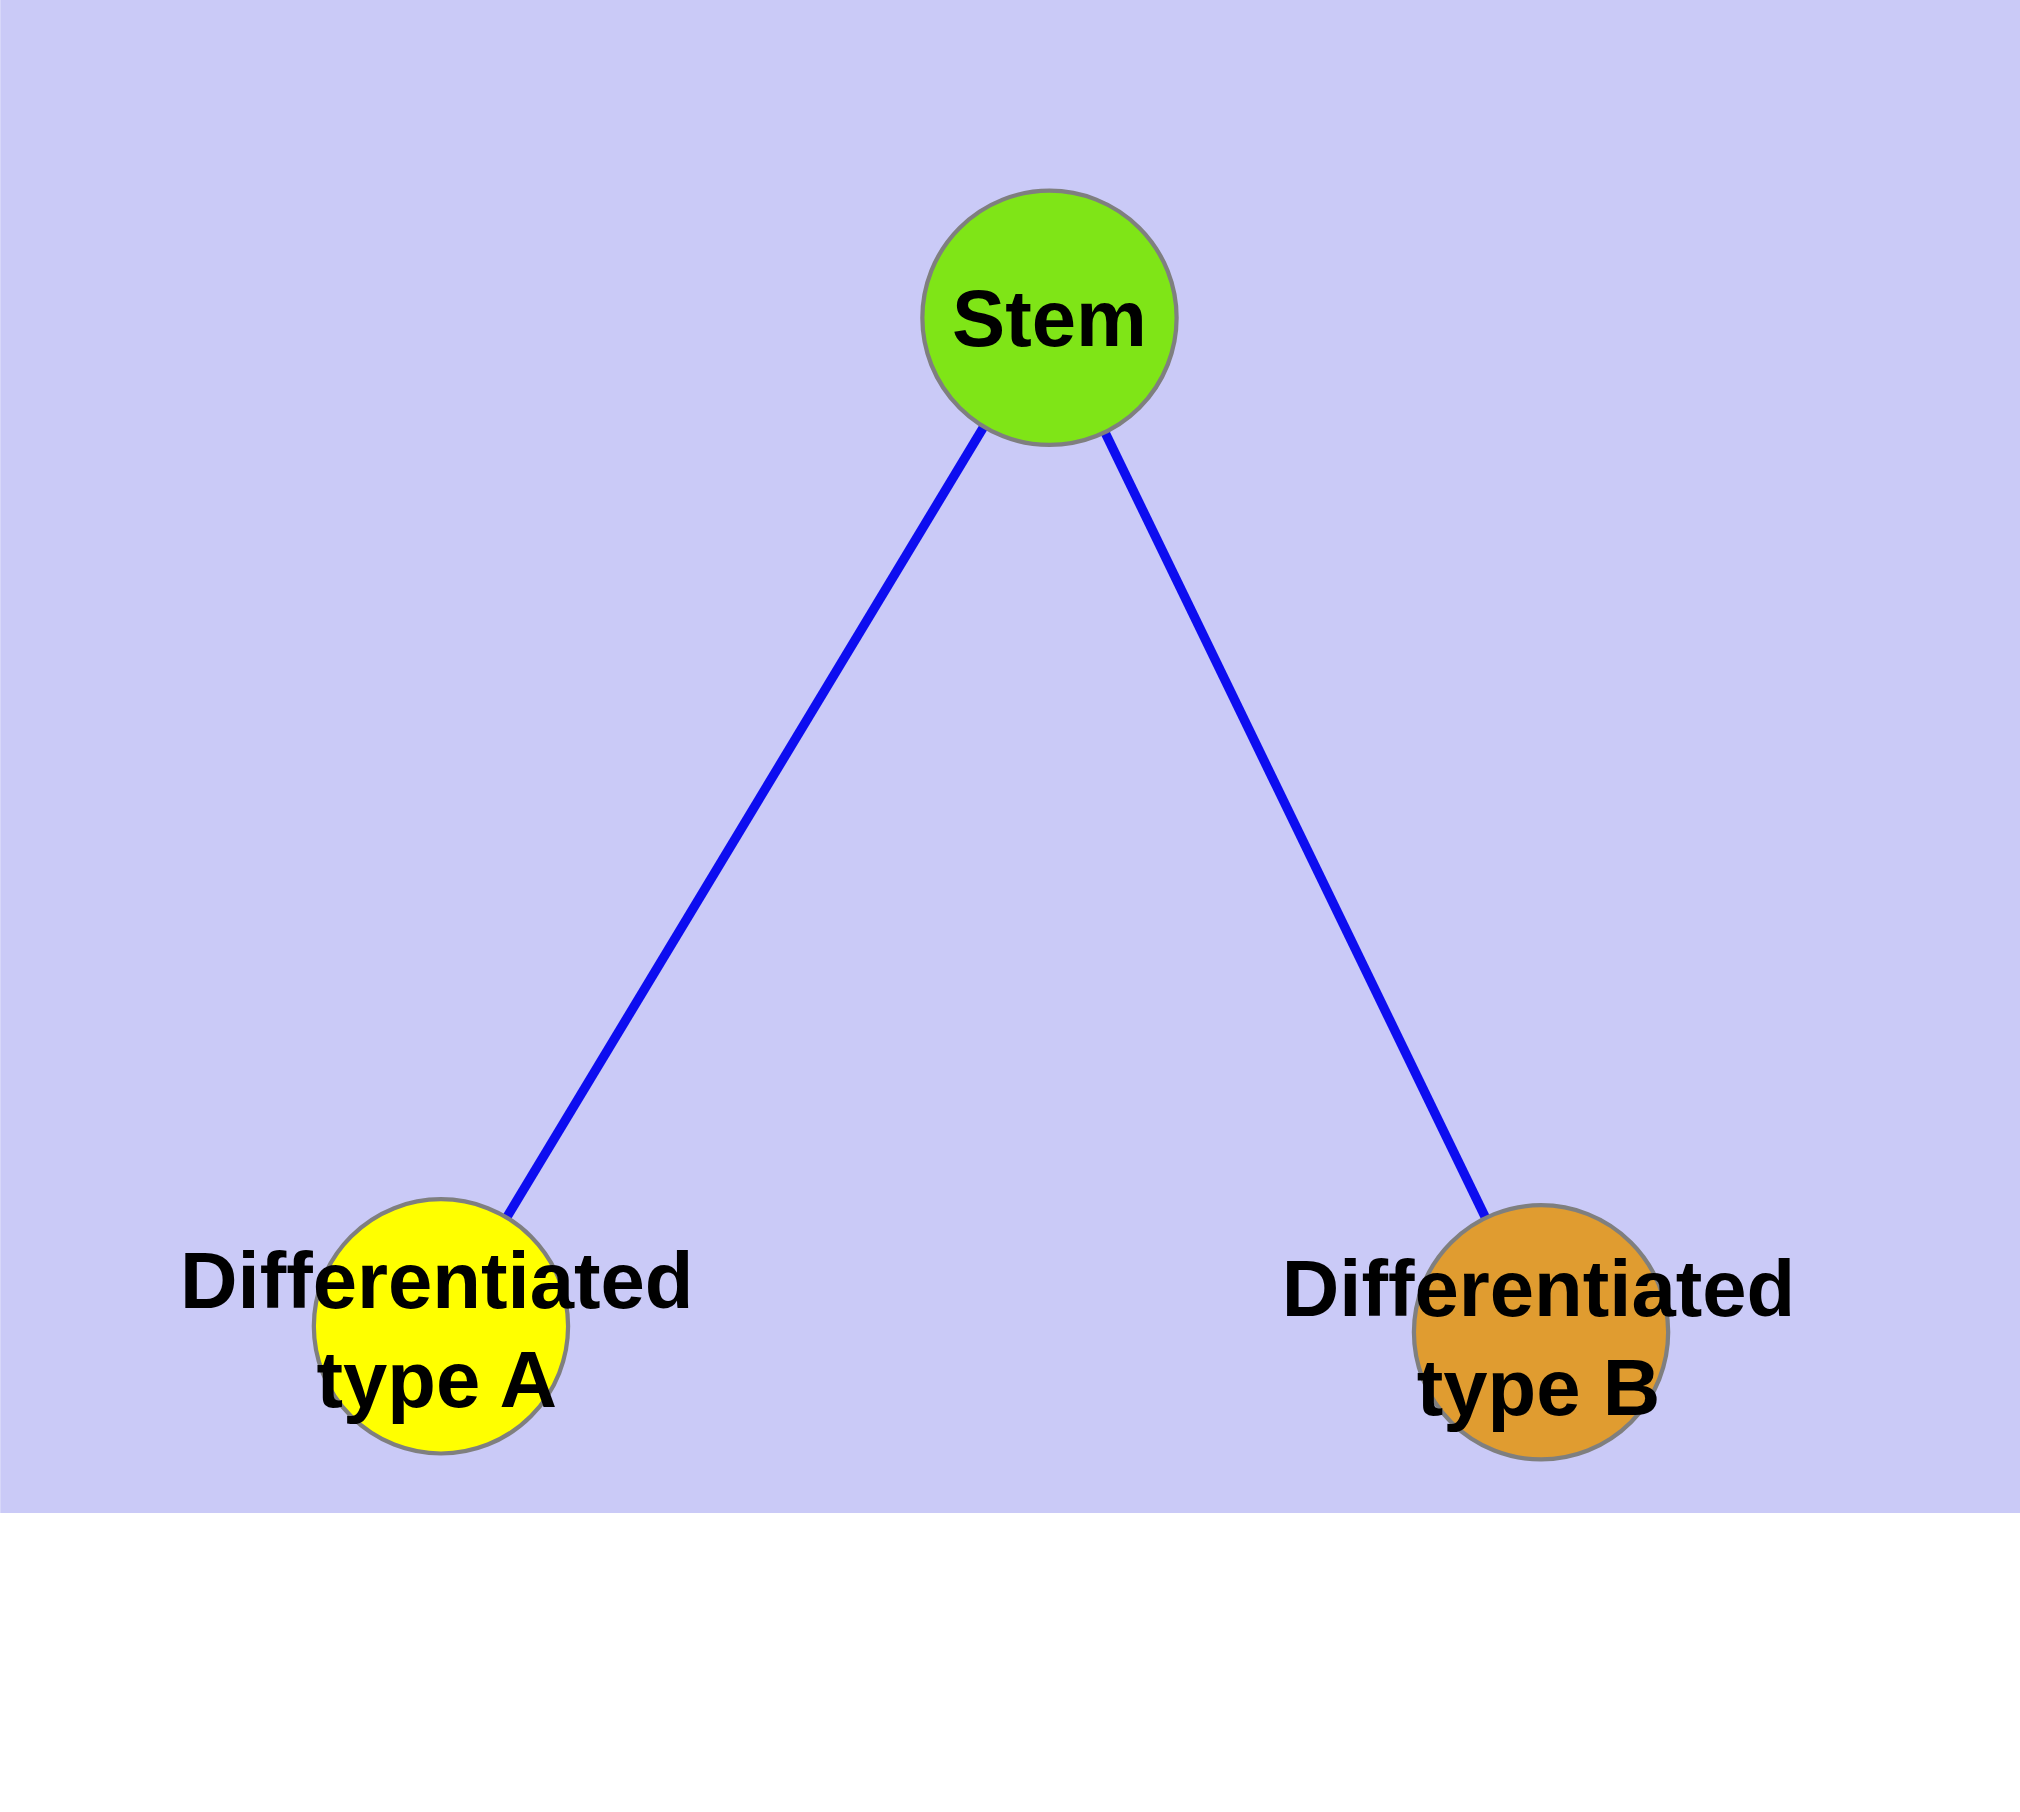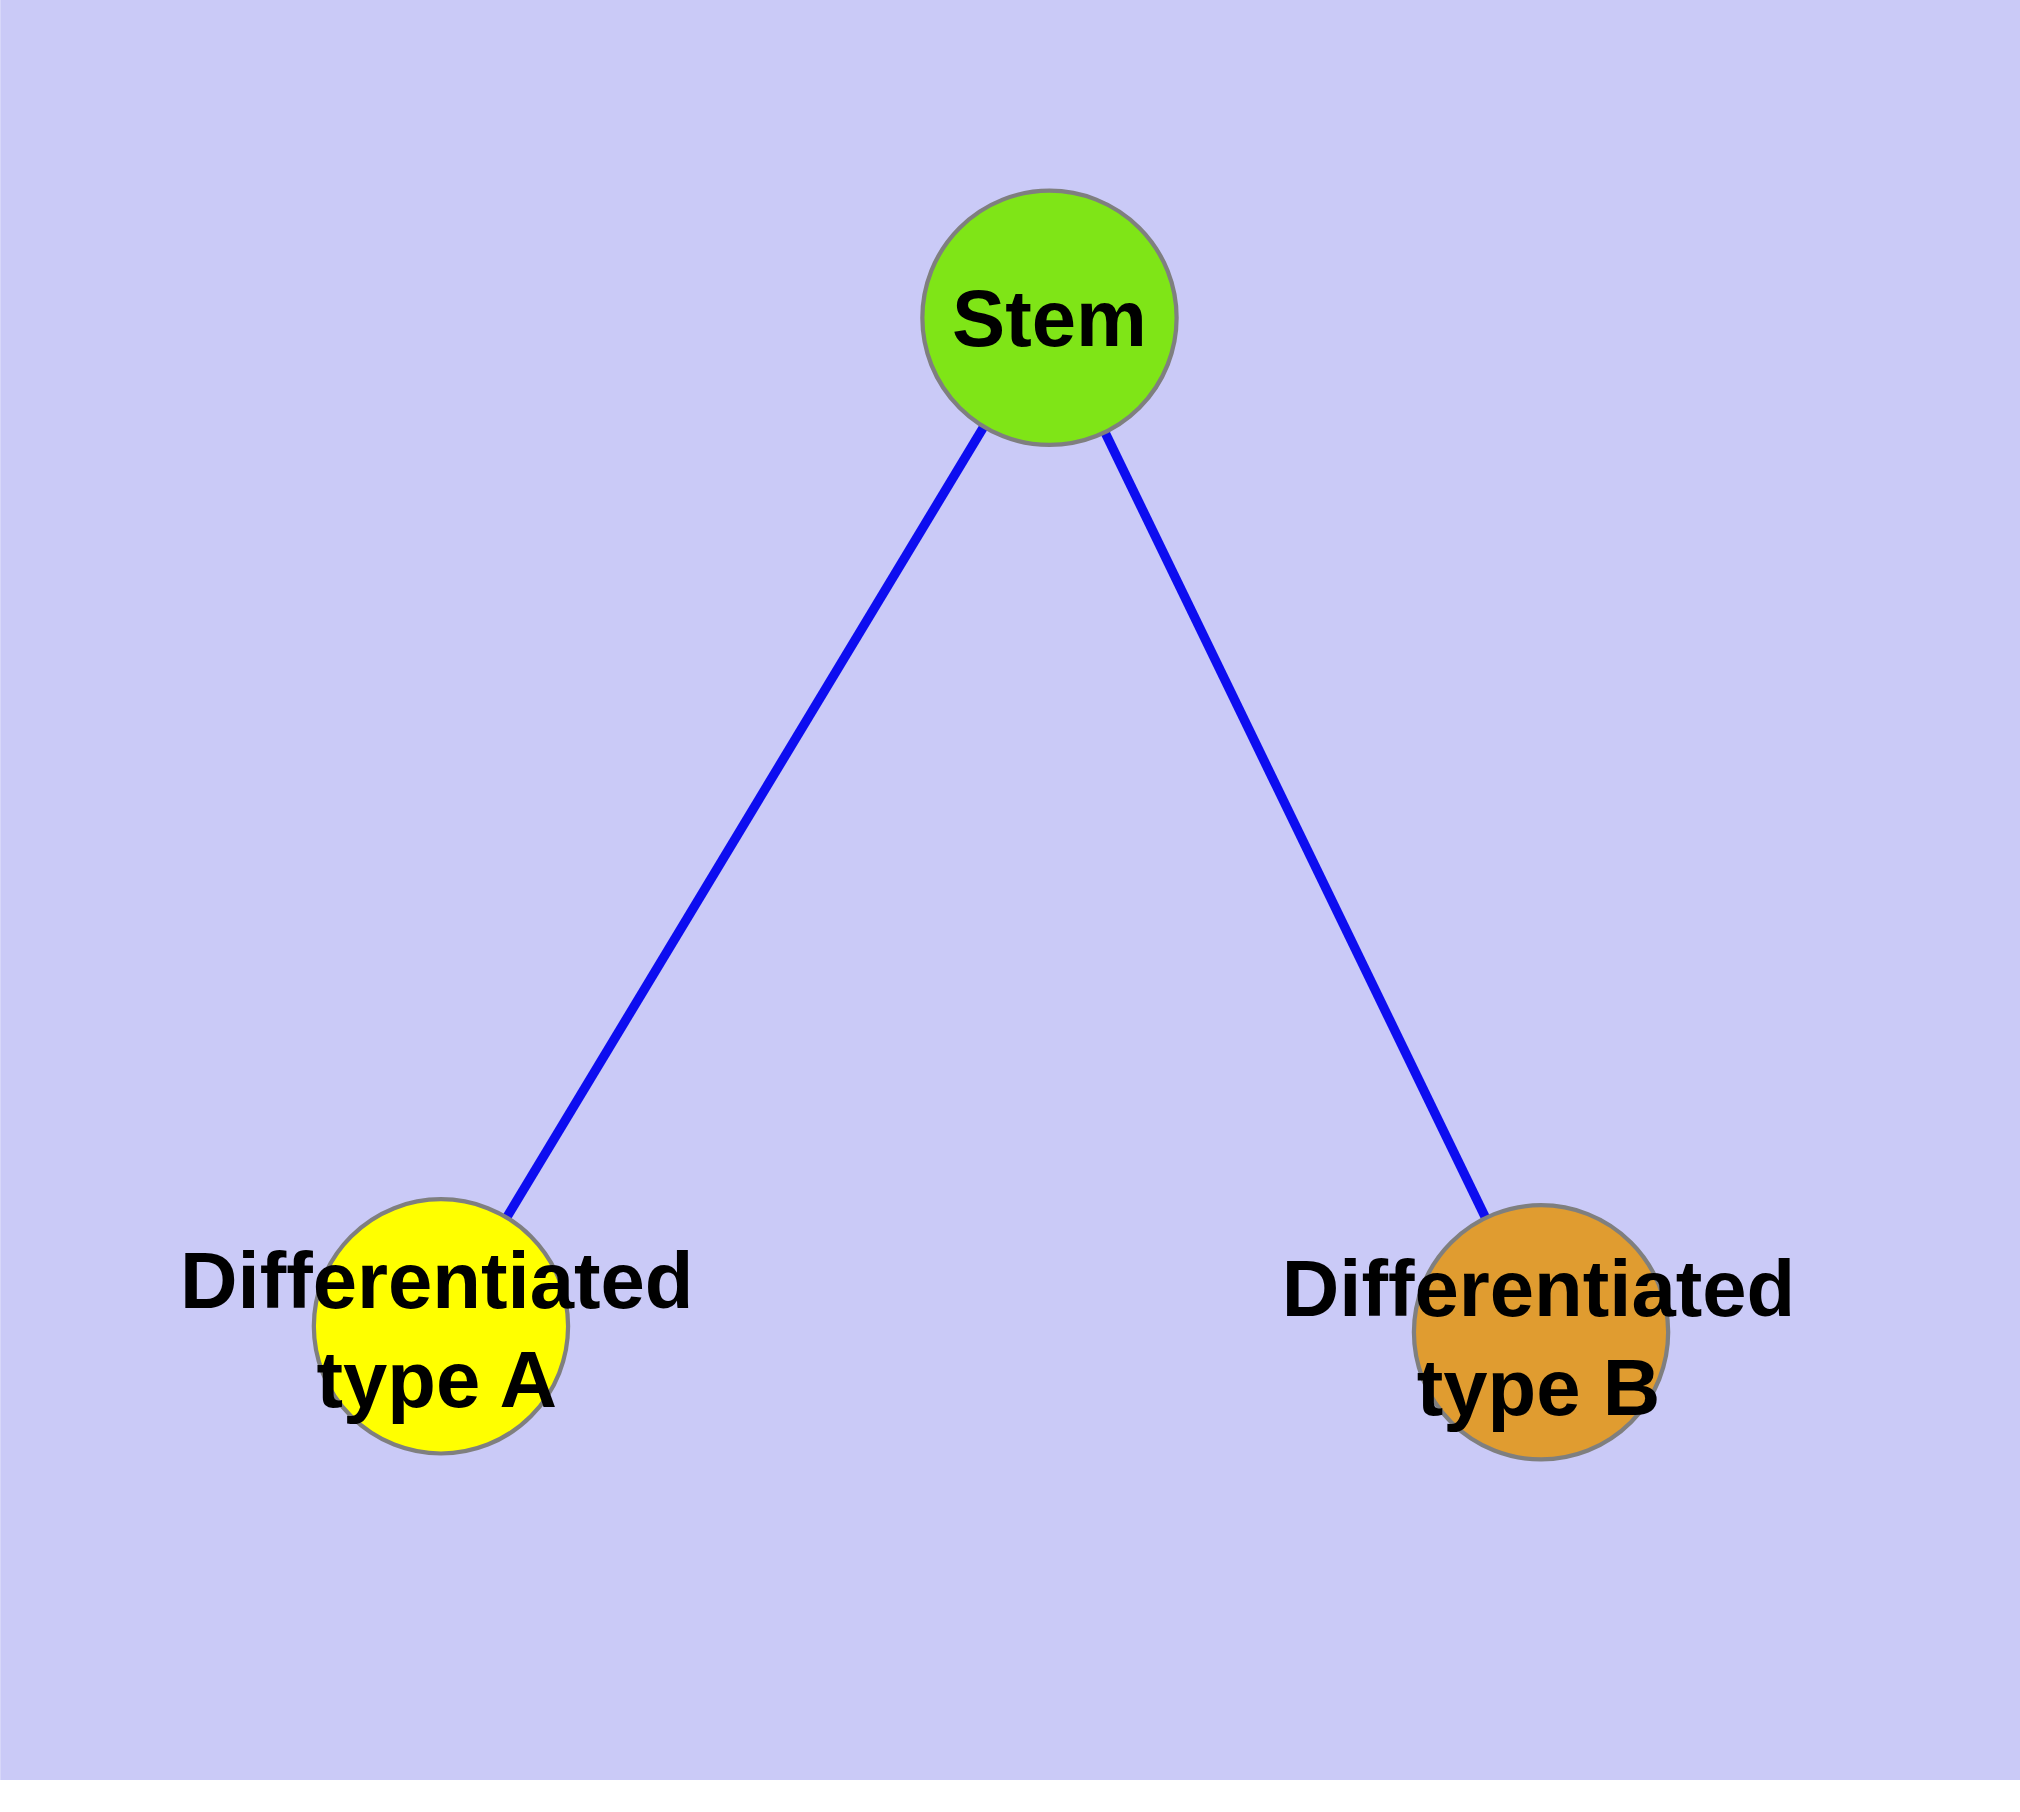--- a/index.html
+++ b/index.html
@@ -2,21 +2,21 @@
 <html style="font-size:13.6px"><head>
 <meta charset="utf-8">
 <style>
   html, body {
     margin: 0;
     padding: 0;
     background: #ffffff;
   }
   .stage {
     width: 2021px;
-    height: 1780px;
+    height: 1513px;
     position: relative;
     overflow: hidden;
   }
   svg.diagram {
     display: block;
     width: 2021px;
     height: 1812px;
   }
   .node-circle {
     stroke-width: 5px;

